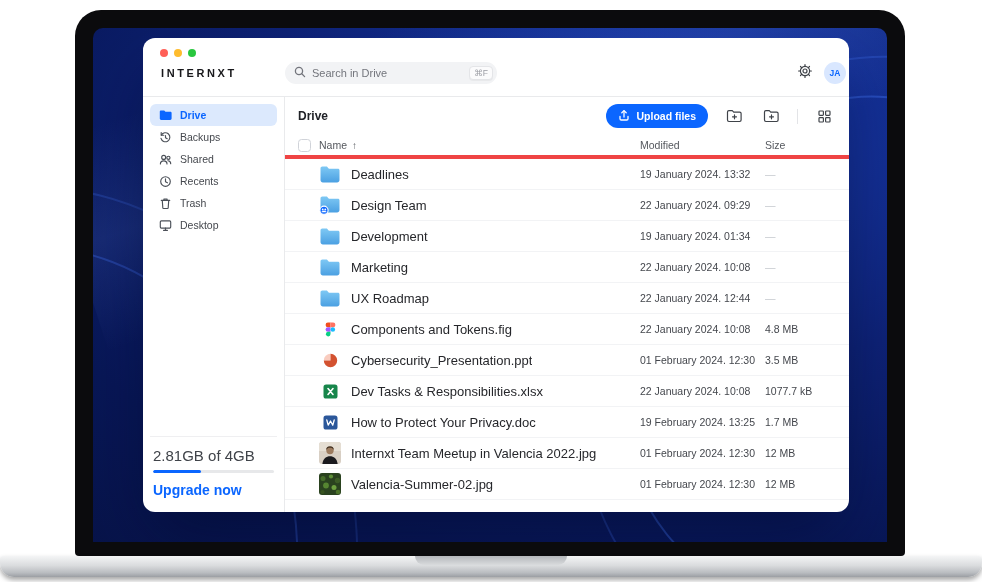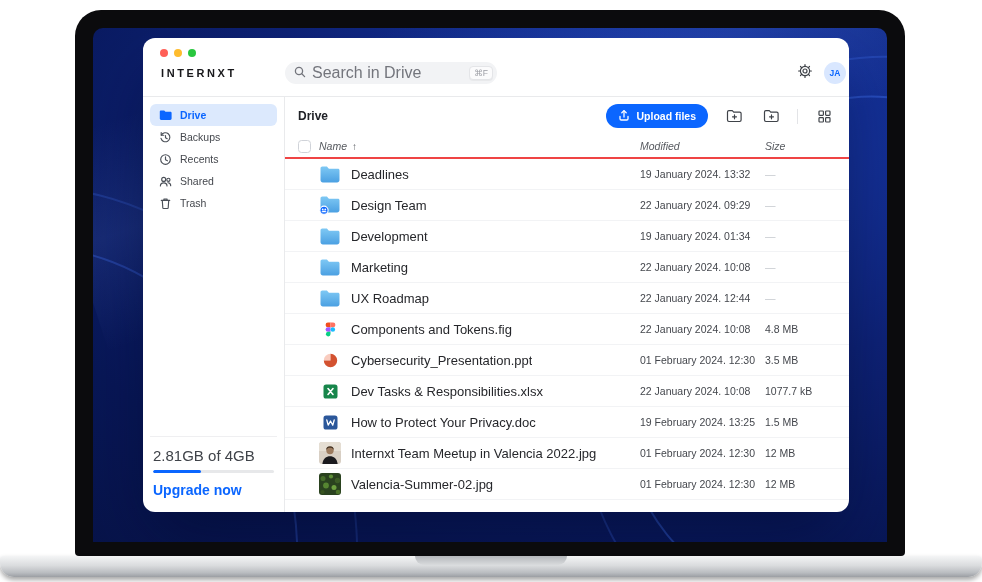--- a/index.html
+++ b/index.html
@@ -30,21 +30,21 @@
     border-radius:12px; box-shadow:0 30px 70px -10px rgba(2,8,40,.55); overflow:hidden;
     display:flex; flex-direction:column;justify-content:flex-end; }
   .win-header { position:relative; height:59px; border-bottom:1px solid #e9eaec; flex:0 0 auto; }
   .traffic { position:absolute; top:11px; left:17px; display:flex; gap:6px; }
   .dot { width:8px; height:8px; border-radius:50%; }
   .dot.r { background:#ff5f57; } .dot.y { background:#febc2e; } .dot.g { background:#29c73f; }
   .head-row { position:absolute; left:0; right:0; bottom:6px; height:34px; display:flex; align-items:center; }
   .logo-cell { width:142px; padding-left:18px; font-size:11px; font-weight:bold; letter-spacing:2.6px; color:#18181b; }
   .searchbar { width:212px; height:22px; border-radius:11px; background:#f2f3f5; display:flex; align-items:center;
     gap:6px; padding:0 4px 0 9px; }
-  .searchbar .ph { flex:1; font-size:16px; color:#73757c; }
+  .searchbar .ph { flex:1; font-size:11px; color:#73757c; }
   .kbd { font-size:8.5px; color:#9a9ca3; background:#fbfbfc; border:1px solid #e4e5e8; border-radius:4px;
     padding:1px 4px; line-height:1.2; box-shadow:0 1px 0 rgba(0,0,0,.04); }
   .head-right { margin-left:auto; display:flex; align-items:center; gap:11px; padding-right:3px; }
   .avatar { width:22px; height:22px; border-radius:50%; background:#d9e7ff; color:#0b66ff; font-size:8.5px;
     font-weight:bold; display:flex; align-items:center; justify-content:center; }
 
   .win-body { flex:1; display:flex; min-height:0; }
 
   
   .sidebar { width:142px; flex:0 0 auto; border-right:1px solid #e9eaec; display:flex; flex-direction:column;
@@ -66,21 +66,21 @@
   .ch-right { margin-left:auto; display:flex; align-items:center; gap:15px; }
   .upload-btn { height:24px; border:none; border-radius:12px; background:#0b66ff; color:#fff; font-size:10.5px;
     font-weight:bold; display:flex; align-items:center; gap:6px; padding:0 12px; cursor:pointer;
     font-family:inherit; }
   .icon-btn { width:22px; height:20px; display:flex; align-items:center; justify-content:center;
     background:none; border:none; cursor:pointer; }
   .vdiv { width:1px; height:15px; background:#e3e4e7; }
 
   .grid-cols { display:grid; grid-template-columns:21px 1fr 125px 76px; align-items:center;
     padding-left:13px; padding-right:8px; }
-  .table-header { height:24px; flex:0 0 auto; font-size:10.5px; color:#55585e; border-bottom:2px solid #ef4444;font-style:italic; }
+  .table-header { height:24px; flex:0 0 auto; font-size:10.5px; color:#55585e; border-bottom:4px solid #ef4444; }
   .th-name { display:flex; align-items:center; gap:5px; }
   .sort-arrow { font-size:10px; color:#55585e; }
   .checkbox { width:13px; height:13px; border:1.5px solid #d0d3d9; border-radius:3.5px; background:#fff; }
 
   .rows { flex:1; overflow:hidden; }
   .row { height:31px; border-bottom:1px solid #f2f3f5; }
   .cell-name { display:flex; align-items:center; gap:10px; min-width:0; }
   .f-icon { width:22px; height:22px; display:flex; align-items:center; justify-content:center; flex:0 0 auto; }
   .f-name { font-size:13px; color:#26272b; white-space:nowrap; overflow:hidden; text-overflow:ellipsis; }
   .cell-mod, .cell-size { font-size:10.5px; color:#44474d; }
@@ -161,46 +161,55 @@
                       <path d="M2.4 4.1a4.5 4.5 0 1 1-.4 3.3"></path>
                       <path d="M2.2 1.6v2.6h2.6"></path>
                       <path d="M6.5 4.5v2.2l1.7 1"></path>
                     </svg>
                   </span>
                   <span class="s-label">Backups</span>
                 </div>
                 <div class="side-item">
                   <span class="s-icon">
                     <svg width="13" height="13" viewBox="0 0 13 13" fill="none" stroke="#4b5058" stroke-width="1.15" stroke-linecap="round" stroke-linejoin="round">
-                      <circle cx="6.5" cy="6.5" r="4.8"></circle>
-                      <path d="M6.5 3.8v2.9l1.9 1.1"></path>
-                    </svg>
-                  </span>
-                  <span class="s-label">Recents</span>
-                </div>
-                <div class="side-item">
-                  <span class="s-icon">
-                    <svg width="13" height="13" viewBox="0 0 13 13" fill="none" stroke="#4b5058" stroke-width="1.15" stroke-linecap="round" stroke-linejoin="round">
                       <circle cx="4.7" cy="4.4" r="2"></circle>
                       <path d="M1.4 11c0-2 1.5-3.2 3.3-3.2S8 9 8 11"></path>
                       <circle cx="9.4" cy="4.8" r="1.6"></circle>
                       <path d="M9 7.7c1.7.1 2.7 1.3 2.7 3"></path>
                     </svg>
                   </span>
                   <span class="s-label">Shared</span>
                 </div>
                 <div class="side-item">
                   <span class="s-icon">
                     <svg width="13" height="13" viewBox="0 0 13 13" fill="none" stroke="#4b5058" stroke-width="1.15" stroke-linecap="round" stroke-linejoin="round">
+                      <circle cx="6.5" cy="6.5" r="4.8"></circle>
+                      <path d="M6.5 3.8v2.9l1.9 1.1"></path>
+                    </svg>
+                  </span>
+                  <span class="s-label">Recents</span>
+                </div>
+                <div class="side-item">
+                  <span class="s-icon">
+                    <svg width="13" height="13" viewBox="0 0 13 13" fill="none" stroke="#4b5058" stroke-width="1.15" stroke-linecap="round" stroke-linejoin="round">
                       <path d="M2.3 3.4h8.4"></path>
                       <path d="M4.9 3.2V2.1h3.2v1.1"></path>
                       <path d="M3.3 3.6l.5 7.1c0 .5.4.8.8.8h3.8c.4 0 .8-.3.8-.8l.5-7.1"></path>
                     </svg>
                   </span>
                   <span class="s-label">Trash</span>
+                </div>
+                <div class="side-item">
+                  <span class="s-icon">
+                    <svg width="13" height="13" viewBox="0 0 13 13" fill="none" stroke="#4b5058" stroke-width="1.15" stroke-linecap="round" stroke-linejoin="round">
+                      <rect x="1.3" y="1.9" width="10.4" height="7.2" rx="1"></rect>
+                      <path d="M4.6 11.4h3.8M6.5 9.1v2.3"></path>
+                    </svg>
+                  </span>
+                  <span class="s-label">Desktop</span>
                 </div>
               </div>
             <div class="storage">
               <div class="storage-label">2.81GB of 4GB</div>
               <div class="storage-bar">
                 <div class="storage-fill" id="storage-fill" style="width: 40%;"></div>
               </div>
               <div class="upgrade">Upgrade now</div>
             </div>
           </div>
@@ -373,21 +382,21 @@
                   <span class="cell-name">
                     <span class="f-icon">
                       <svg width="15" height="15" viewBox="0 0 15 15">
                         <rect x=".5" y=".5" width="14" height="14" rx="2.6" fill="#2b579a"></rect>
                         <polyline points="3.8,5 5.2,10.2 7.5,6 9.8,10.2 11.2,5" stroke="#fff" stroke-width="1.3" fill="none" stroke-linecap="round" stroke-linejoin="round"></polyline>
                       </svg>
                     </span>
                     <span class="f-name">How to Protect Your Privacy.doc</span>
                   </span>
                   <span class="cell-mod">19 February 2024. 13:25</span>
-                  <span class="cell-size">1.5 MB</span>
+                  <span class="cell-size">1.7 MB</span>
                 </div>
                 <div class="row grid-cols">
                   <span class="cell-cb"></span>
                   <span class="cell-name">
                     <span class="f-icon">
                       <svg width="22" height="22" viewBox="0 0 22 22">
                         <g clip-path="url(#thumbClip)">
                           <rect width="22" height="22" fill="#d8cfc4"></rect>
                           <rect width="22" height="9" fill="#e5ded3"></rect>
                           <circle cx="11" cy="8.6" r="3.7" fill="#9c7b5f"></circle>

